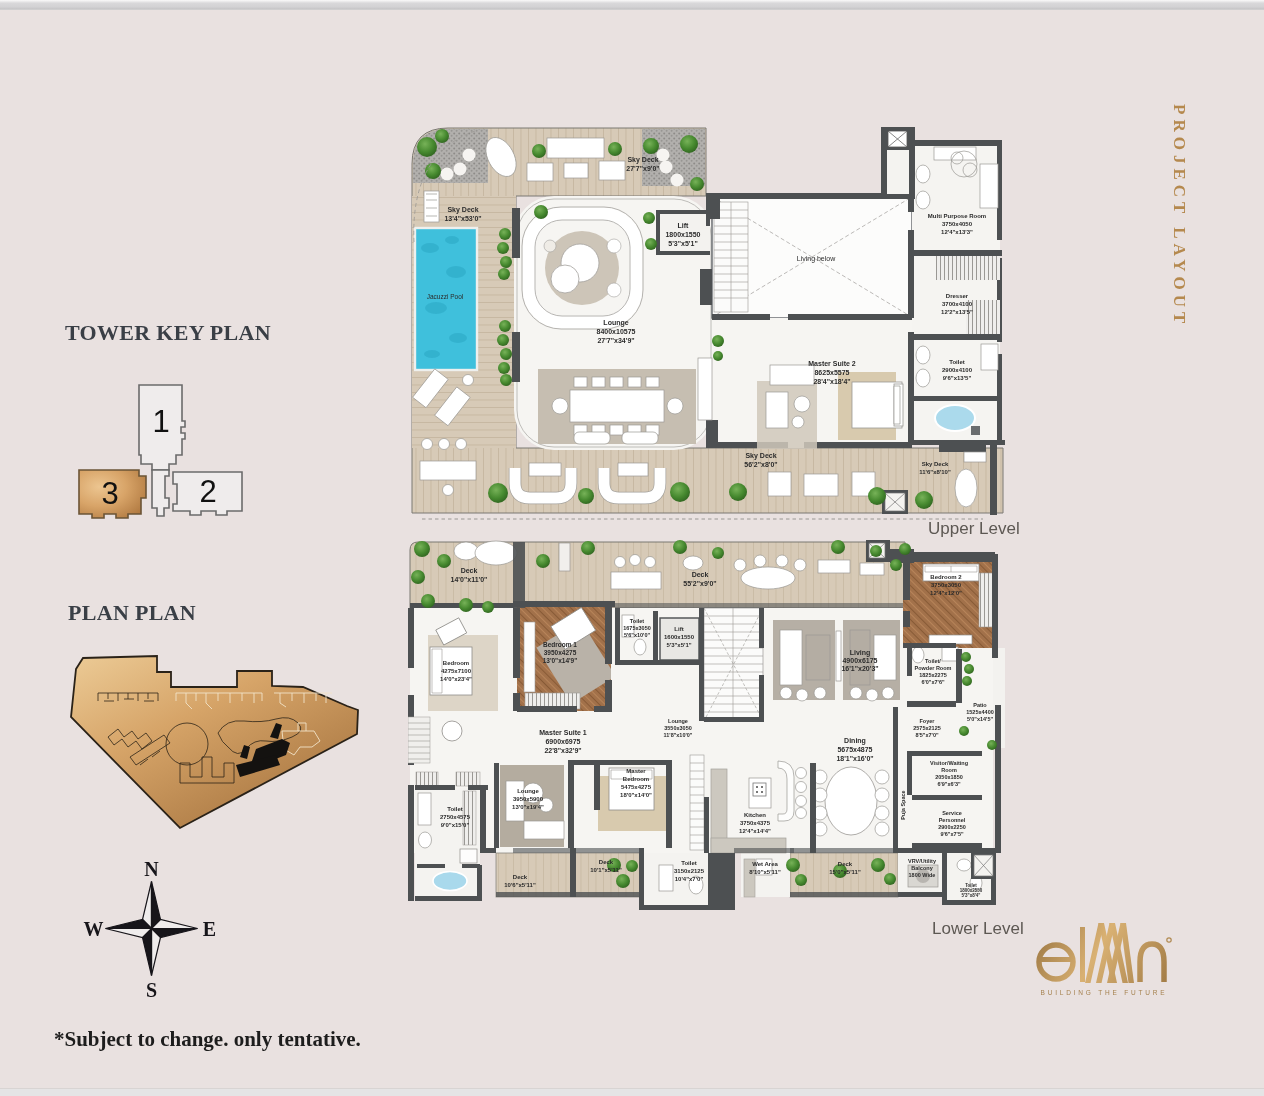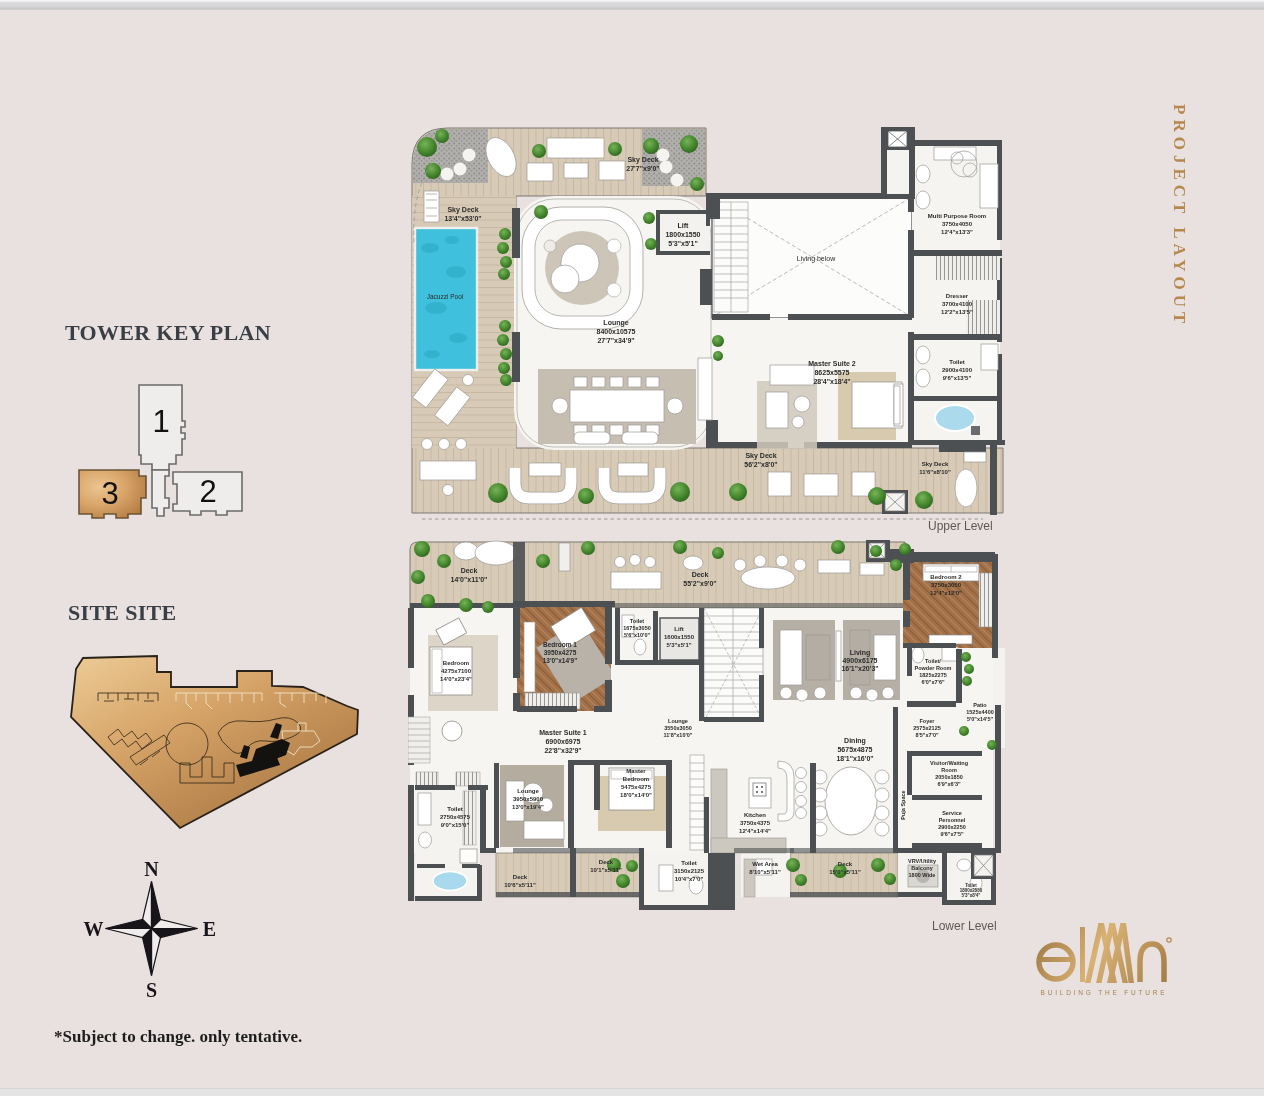--- a/index.html
+++ b/index.html
@@ -7,31 +7,31 @@
        background:#e9e1e0;font-family:"Liberation Sans", sans-serif;}
   .abs{position:absolute;}
   #topbar{top:0;left:0;width:1264px;height:9px;
     background:linear-gradient(#fbfafa 0%,#d9d8da 35%,#d3d2d4 75%,#c6c5c7 100%);
     border-bottom:1px solid #cfcecf;}
   #botbar{top:1088px;left:0;width:1264px;height:8px;background:#e5e4e5;border-top:1px solid #d8d4d3;}
   .bigtitle{font-family:"Liberation Serif", serif;font-weight:bold;color:#3a3f46;
     font-size:22px;letter-spacing:0.3px;}
   #projlayout{left:1169px;top:104px;font-family:"Liberation Serif", serif;color:#b5894e;
     font-size:17px;letter-spacing:5px;writing-mode:vertical-rl;font-weight:bold;}
-  .lvl{font-size:12px;color:#5d5853;}
+  .lvl{font-size:17px;color:#5d5853;}
   #disclaimer{left:54px;top:1027px;font-family:"Liberation Serif", serif;font-weight:bold;
-    color:#1d1d1d;font-size:17px;}
+    color:#1d1d1d;font-size:21px;}
 </style>
 </head>
 <body>
 <div id="topbar" class="abs"></div>
 <div id="botbar" class="abs"></div>
 
 <div class="abs bigtitle" style="left:65px;top:320px;text-align:right;">TOWER KEY PLAN</div>
-<div class="abs bigtitle" style="left:68px;top:600px;">SITE SITE</div>
+<div class="abs bigtitle" style="left:68px;top:600px;">PLAN PLAN</div>
 <div id="projlayout" class="abs">PROJECT LAYOUT</div>
 <div class="abs lvl" style="left:928px;top:519px;">Upper Level</div>
 <div class="abs lvl" style="left:932px;top:918.5px;">Lower Level</div>
 <div id="disclaimer" class="abs">*Subject to change. only tentative.</div>
 
 <svg class="abs" style="left:75px;top:380px;" width="175" height="140" viewBox="0 0 175 140">
   <defs>
     <radialGradient id="gold3" cx="30%" cy="35%" r="90%">
       <stop offset="0%" stop-color="#ecc590"></stop>
       <stop offset="45%" stop-color="#d8a468"></stop>

